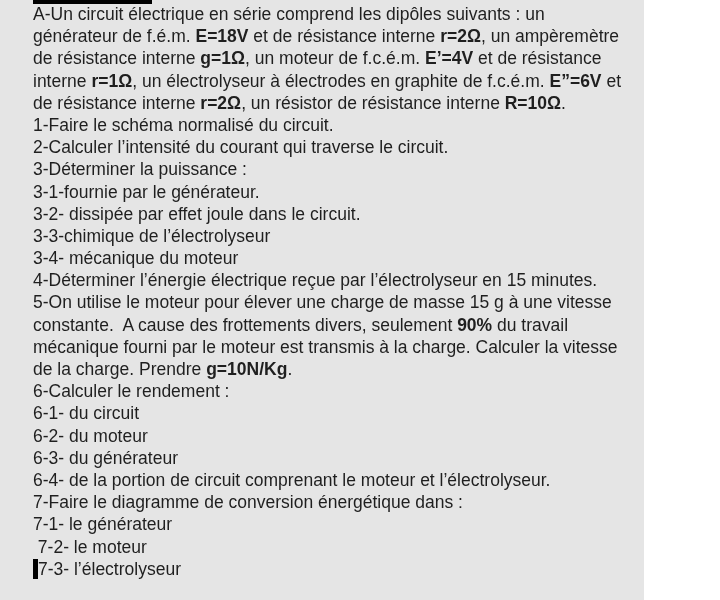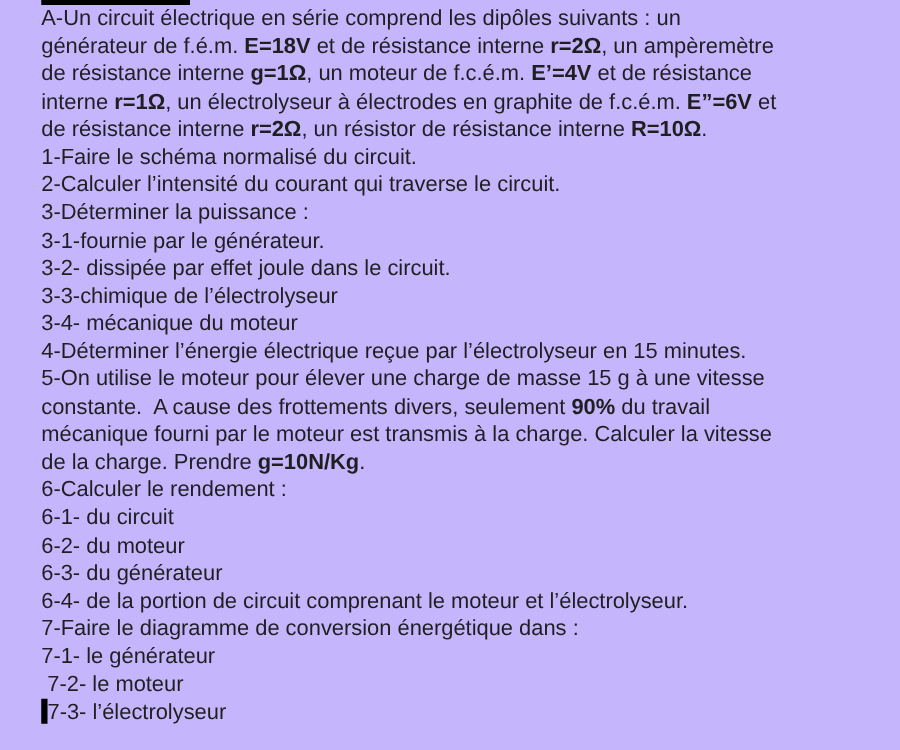--- a/index.html
+++ b/index.html
@@ -5,23 +5,23 @@
   html, body {
     margin: 0;
     padding: 0;
     width: 720px;
     height: 600px;
     background: #ffffff;
     overflow: hidden;
   }
   .screen {
     position: relative;
-    width: 720px;
+    width: 644px;
     height: 600px;
-    background: #c4b5fd;
+    background: #e5e5e5;
   }
   .top-edge-bar {
     position: absolute;
     left: 33px;
     top: 0;
     width: 119px;
     height: 4px;
     background: #000000;
   }
   .doc {

